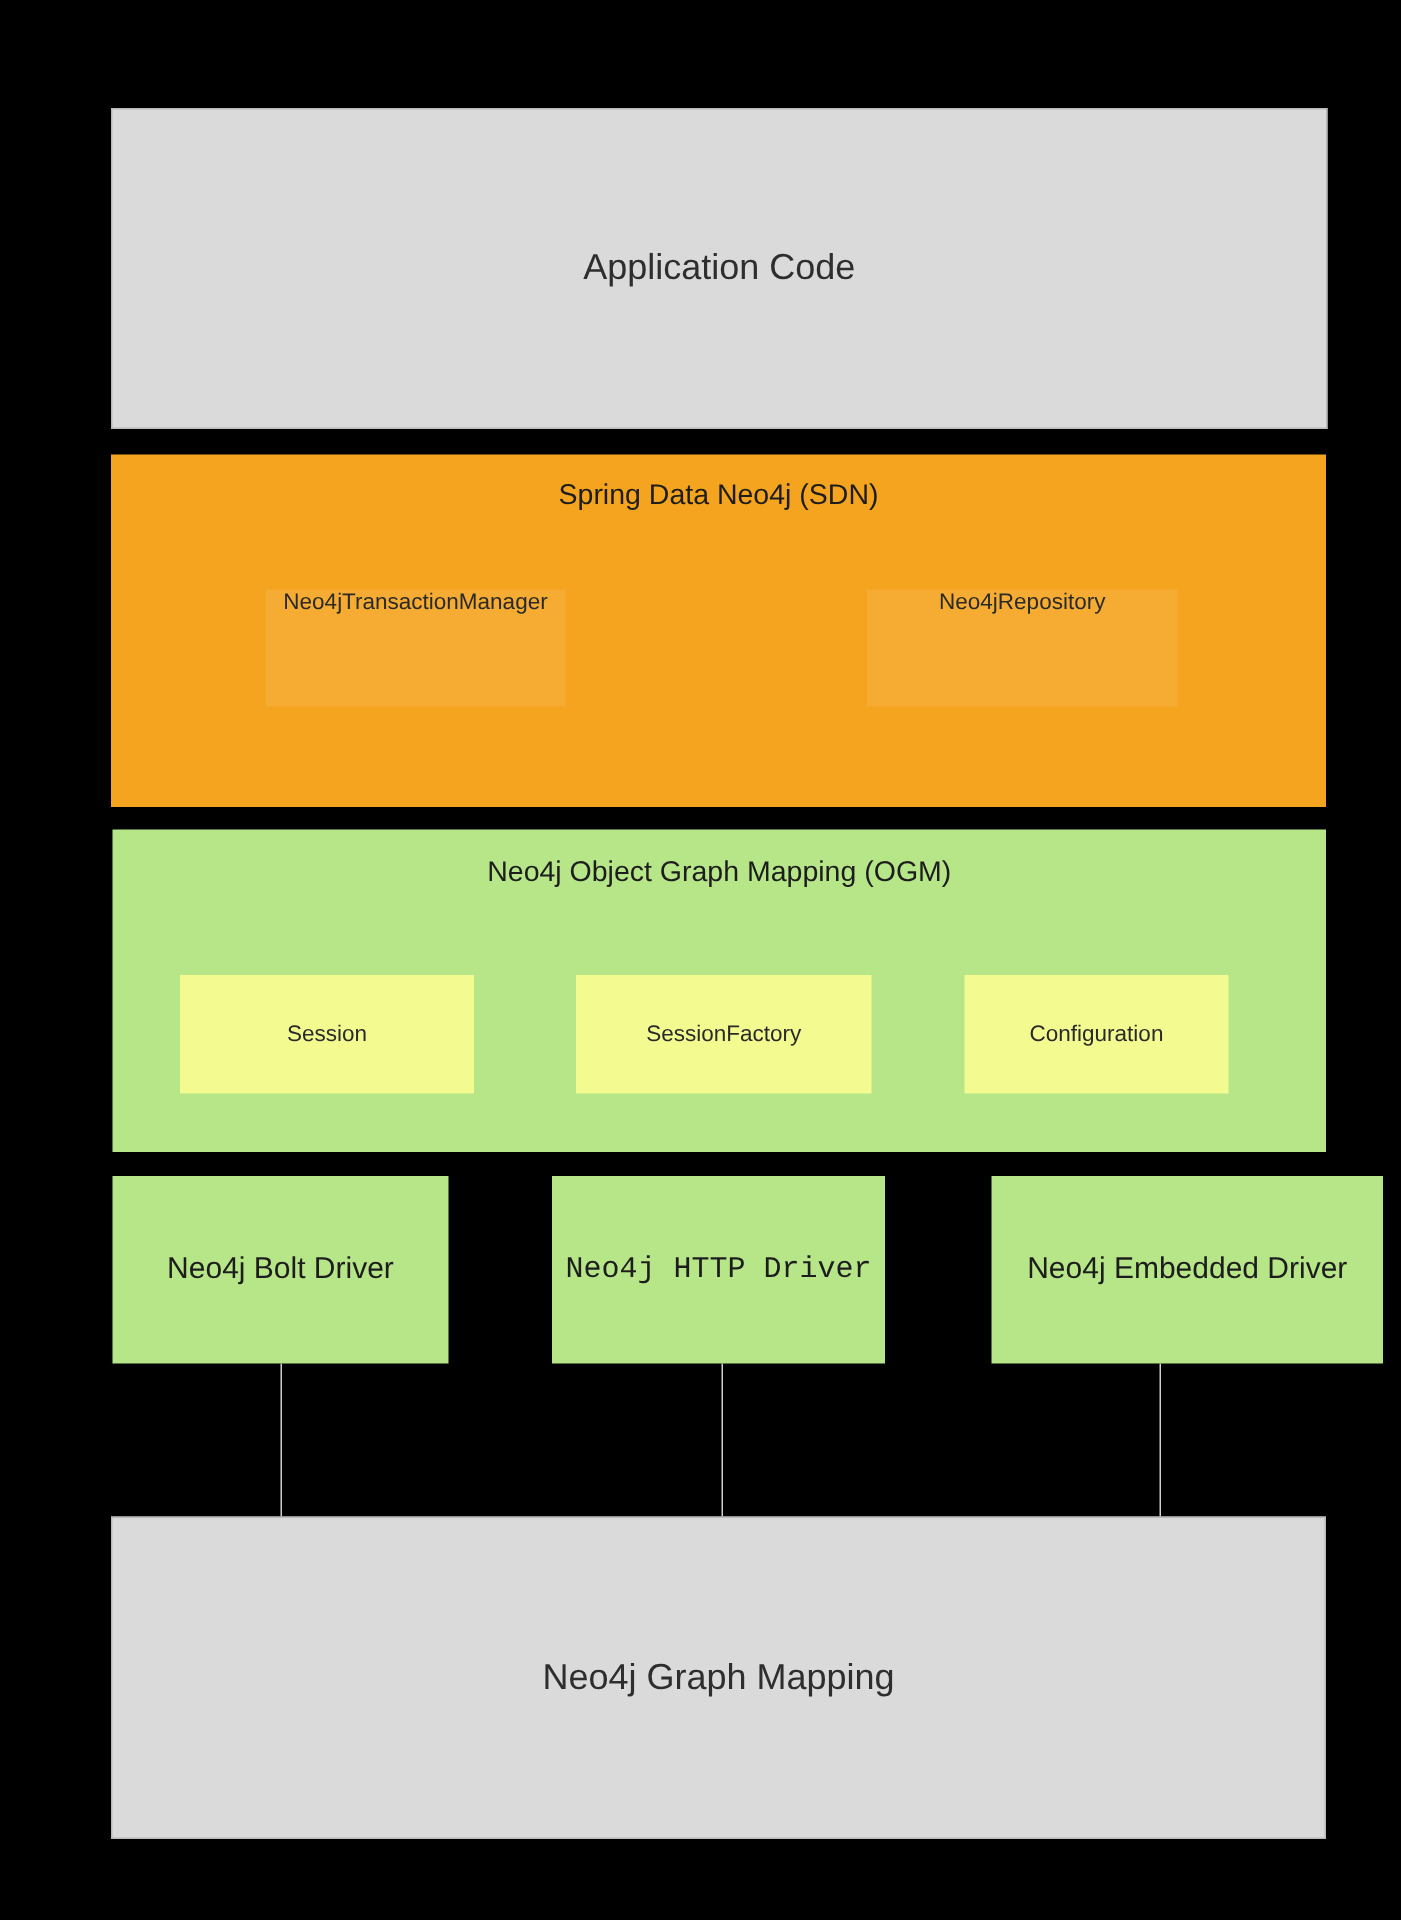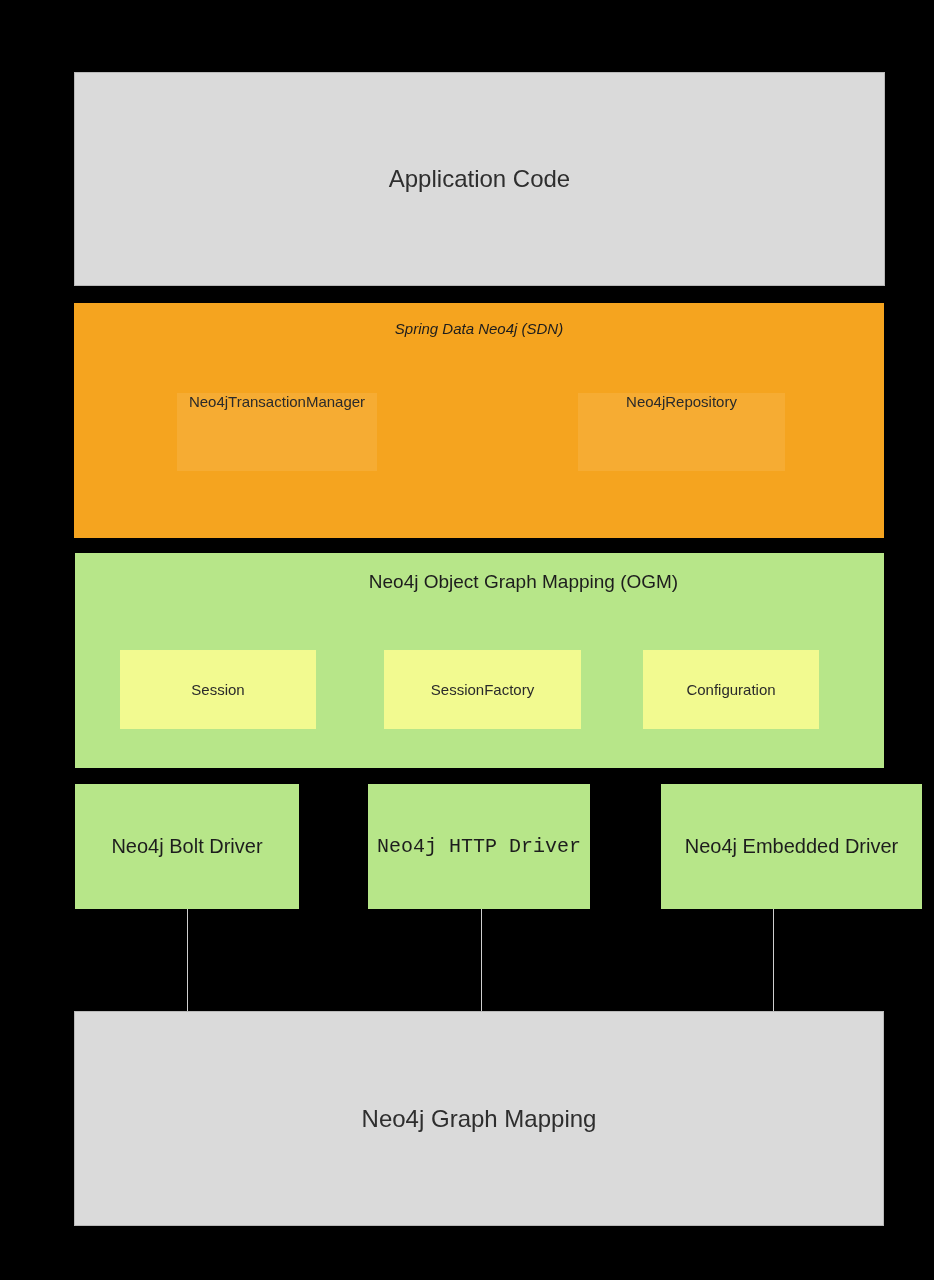--- a/index.html
+++ b/index.html
@@ -35,23 +35,22 @@
 
   .sdn-box {
     position: absolute;
     left: 74px; top: 303px; width: 810px; height: 235px;
     background: #f5a41f;
   }
   .sdn-title {
     position: absolute;
     top: 17px; left: 0; width: 100%;
     text-align: center;
-    font-size: 15px;
+    font-size: 19px;
     color: #1d1d1d;
-    font-style: italic;
   }
   .sdn-inner {
     position: absolute;
     top: 90px; height: 78px;
     background: #f6ac33;
     display: flex; justify-content: center;
     font-size: 15px;
     color: #2a2a2a;
   }
   .sdn-inner.tm   { left: 103px; width: 200px; }
@@ -61,21 +60,20 @@
     position: absolute;
     left: 75px; top: 553px; width: 809px; height: 215px;
     background: #b7e689;
   }
   .ogm-title {
     position: absolute;
     top: 18px; left: 0; width: 100%;
     text-align: center;
     font-size: 19px;
     color: #1d1d1d;
-    padding-left: 44px;
   }
   .ogm-inner {
     position: absolute;
     top: 97px; height: 79px;
     background: #f2fa90;
     display: flex; align-items: center; justify-content: center;
     font-size: 15px;
     color: #2a2a2a;
   }
   .ogm-inner.session { left: 45px;  width: 196px; }

